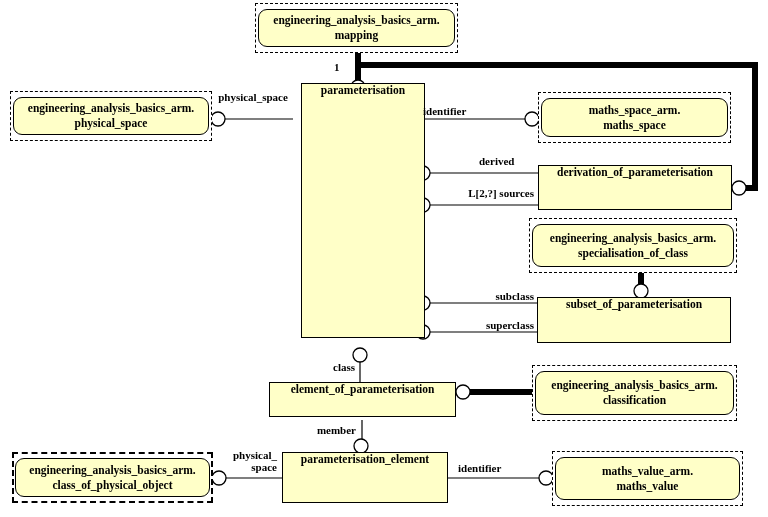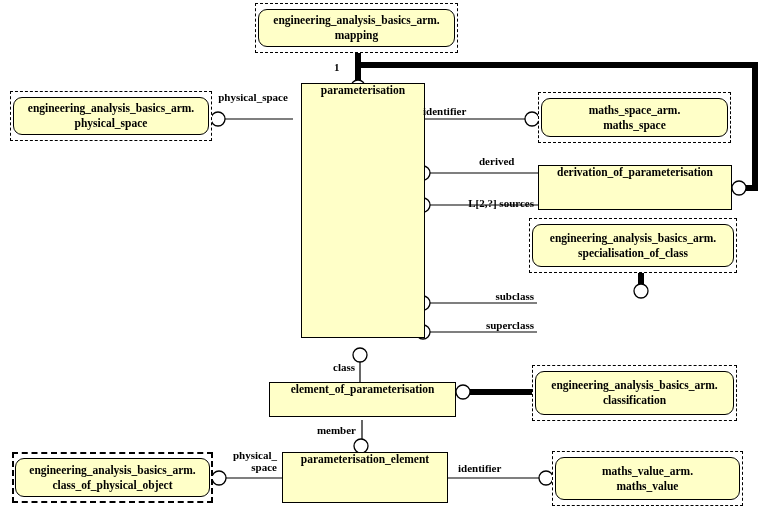--- a/index.html
+++ b/index.html
@@ -122,34 +122,37 @@
   </div>
 
   <div class="entity" style="left:293px;top:83px;width:124px;height:255px;margin-left:8px;">
     <span>parameterisation</span>
   </div>
 
   <div class="entity" style="left:538px;top:165px;width:194px;height:45px;">
     <span>derivation_of_parameterisation</span>
   </div>
 
+  <div class="entity" style="left:537px;top:297px;width:194px;height:46px;">
+    <span>subset_of_parameterisation</span>
+  </div>
 
   <div class="entity" style="left:269px;top:382px;width:187px;height:35px;">
     <span>element_of_parameterisation</span>
   </div>
 
   <div class="entity" style="left:282px;top:452px;width:166px;height:51px;">
     <span>parameterisation_element</span>
   </div>
 
   <div class="lbl" style="left:334px;top:61px;width:14px;">1</div>
   <div class="lbl" style="left:215px;top:91px;width:76px;text-align:center;">physical_space</div>
   <div class="lbl" style="left:423px;top:105px;width:60px;">identifier</div>
   <div class="lbl" style="left:479px;top:155px;width:55px;text-align:left;">derived</div>
-  <div class="lbl" style="left:444px;top:197px;width:90px;text-align:right;">L[2,?] sources</div>
+  <div class="lbl" style="left:444px;top:187px;width:90px;text-align:right;">L[2,?] sources</div>
   <div class="lbl" style="left:479px;top:290px;width:55px;text-align:right;">subclass</div>
   <div class="lbl" style="left:466px;top:319px;width:68px;text-align:right;">superclass</div>
   <div class="lbl" style="left:320px;top:361px;width:35px;text-align:right;">class</div>
   <div class="lbl" style="left:306px;top:424px;width:50px;text-align:right;">member</div>
   <div class="lbl" style="left:227px;top:449px;width:50px;text-align:right;">
     <div>physical_</div>
     <div>space</div>
   </div>
   <div class="lbl" style="left:458px;top:462px;width:60px;">identifier</div>
 

